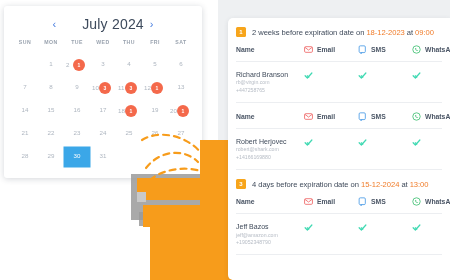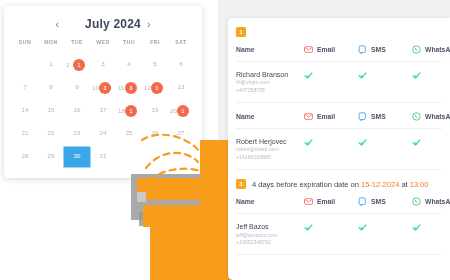--- a/index.html
+++ b/index.html
@@ -44,22 +44,22 @@
   }
   .cal-arrow {
     color: #4a7fe0;
     font-size: 11px;
     line-height: 1;
     cursor: pointer;
     user-select: none;
   }
   .cal-title {
     color: #3d4a5c;
-    font-size: 12px;
-    font-weight: 700;
+    font-size: 14px;
+    font-weight: 400;
     letter-spacing: .2px;
     margin-left: 20px;
   }
   .cal-grid {
     display: grid;
     grid-template-columns: repeat(7, 1fr);
     row-gap: 0px;
   }
   .cal-dow {
     text-align: center;
@@ -407,20 +407,21 @@
     <path d="M2 12 C 18 2, 46 6, 62 26" fill="none" stroke="#f79c1b" stroke-width="2.2" stroke-linecap="round" stroke-dasharray="6 5"></path>
     <path d="M6 40 C 20 22, 44 20, 58 34" fill="none" stroke="#f79c1b" stroke-width="2.2" stroke-linecap="round" stroke-dasharray="6 5"></path>
     <path d="M10 52 C 24 40, 48 38, 64 44" fill="none" stroke="#f79c1b" stroke-width="2.2" stroke-linecap="round" stroke-dasharray="6 5"></path>
   </svg>
 
   <div class="notif-card">
     <div id="notif-blocks">
         <div class="notif-block">
           <div class="notif-head">
             <span class="notif-index">1</span>
+            <span class="notif-text"><span>2 weeks before expiration date on </span><span class="hl">18-12-2023</span><span> at </span><span class="hl">09:00</span></span>
           </div>
           <div class="tbl-head">
             <span class="th">
               <span>Name</span>
             </span>
             <span class="th">
               <svg class="ico" viewBox="0 0 16 16">
                 <rect x="1" y="3" width="14" height="10" rx="2" fill="none" stroke="#ef6f6f" stroke-width="1.6"></rect>
                 <path d="M2.2 4.6 L8 9 L13.8 4.6" fill="none" stroke="#ef6f6f" stroke-width="1.6" stroke-linecap="round" stroke-linejoin="round"></path>
               </svg>

